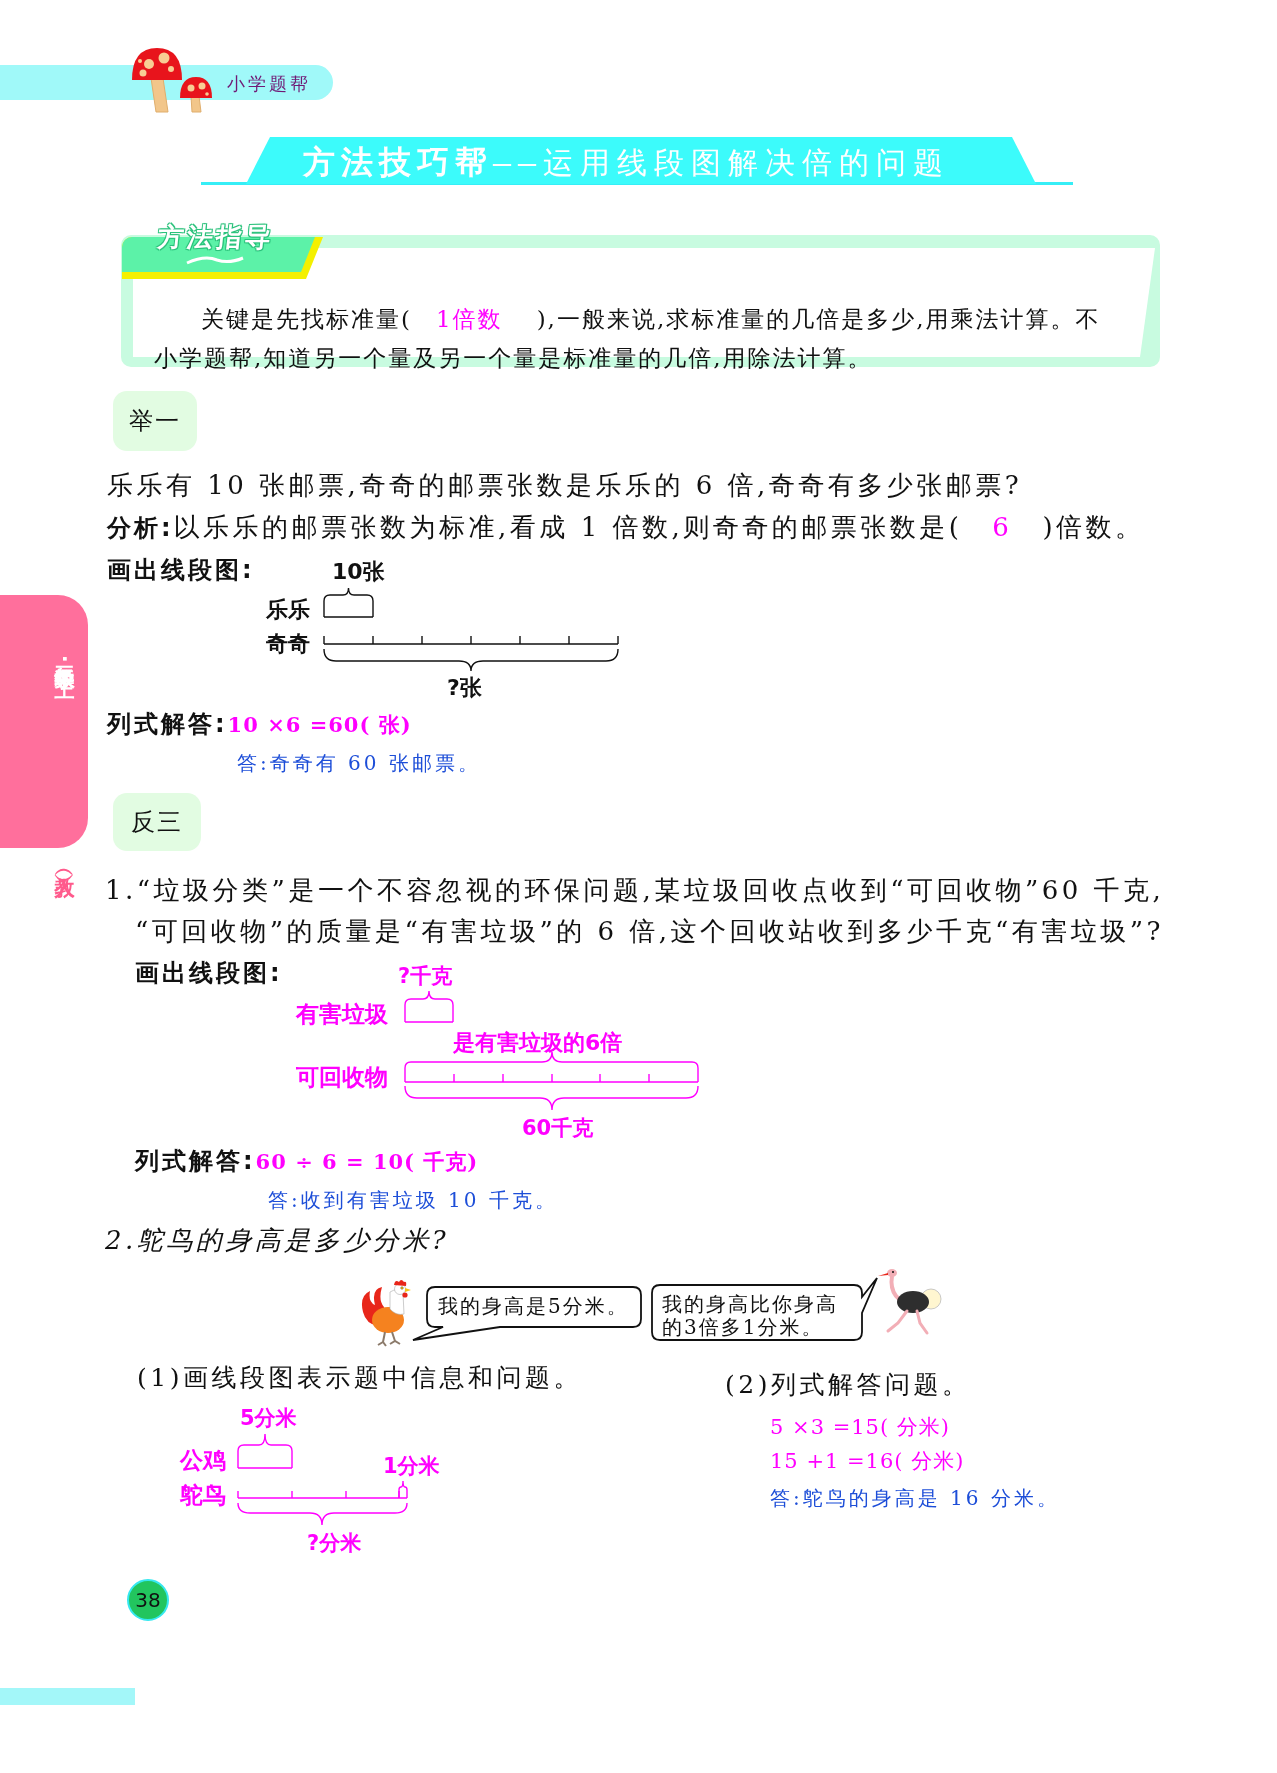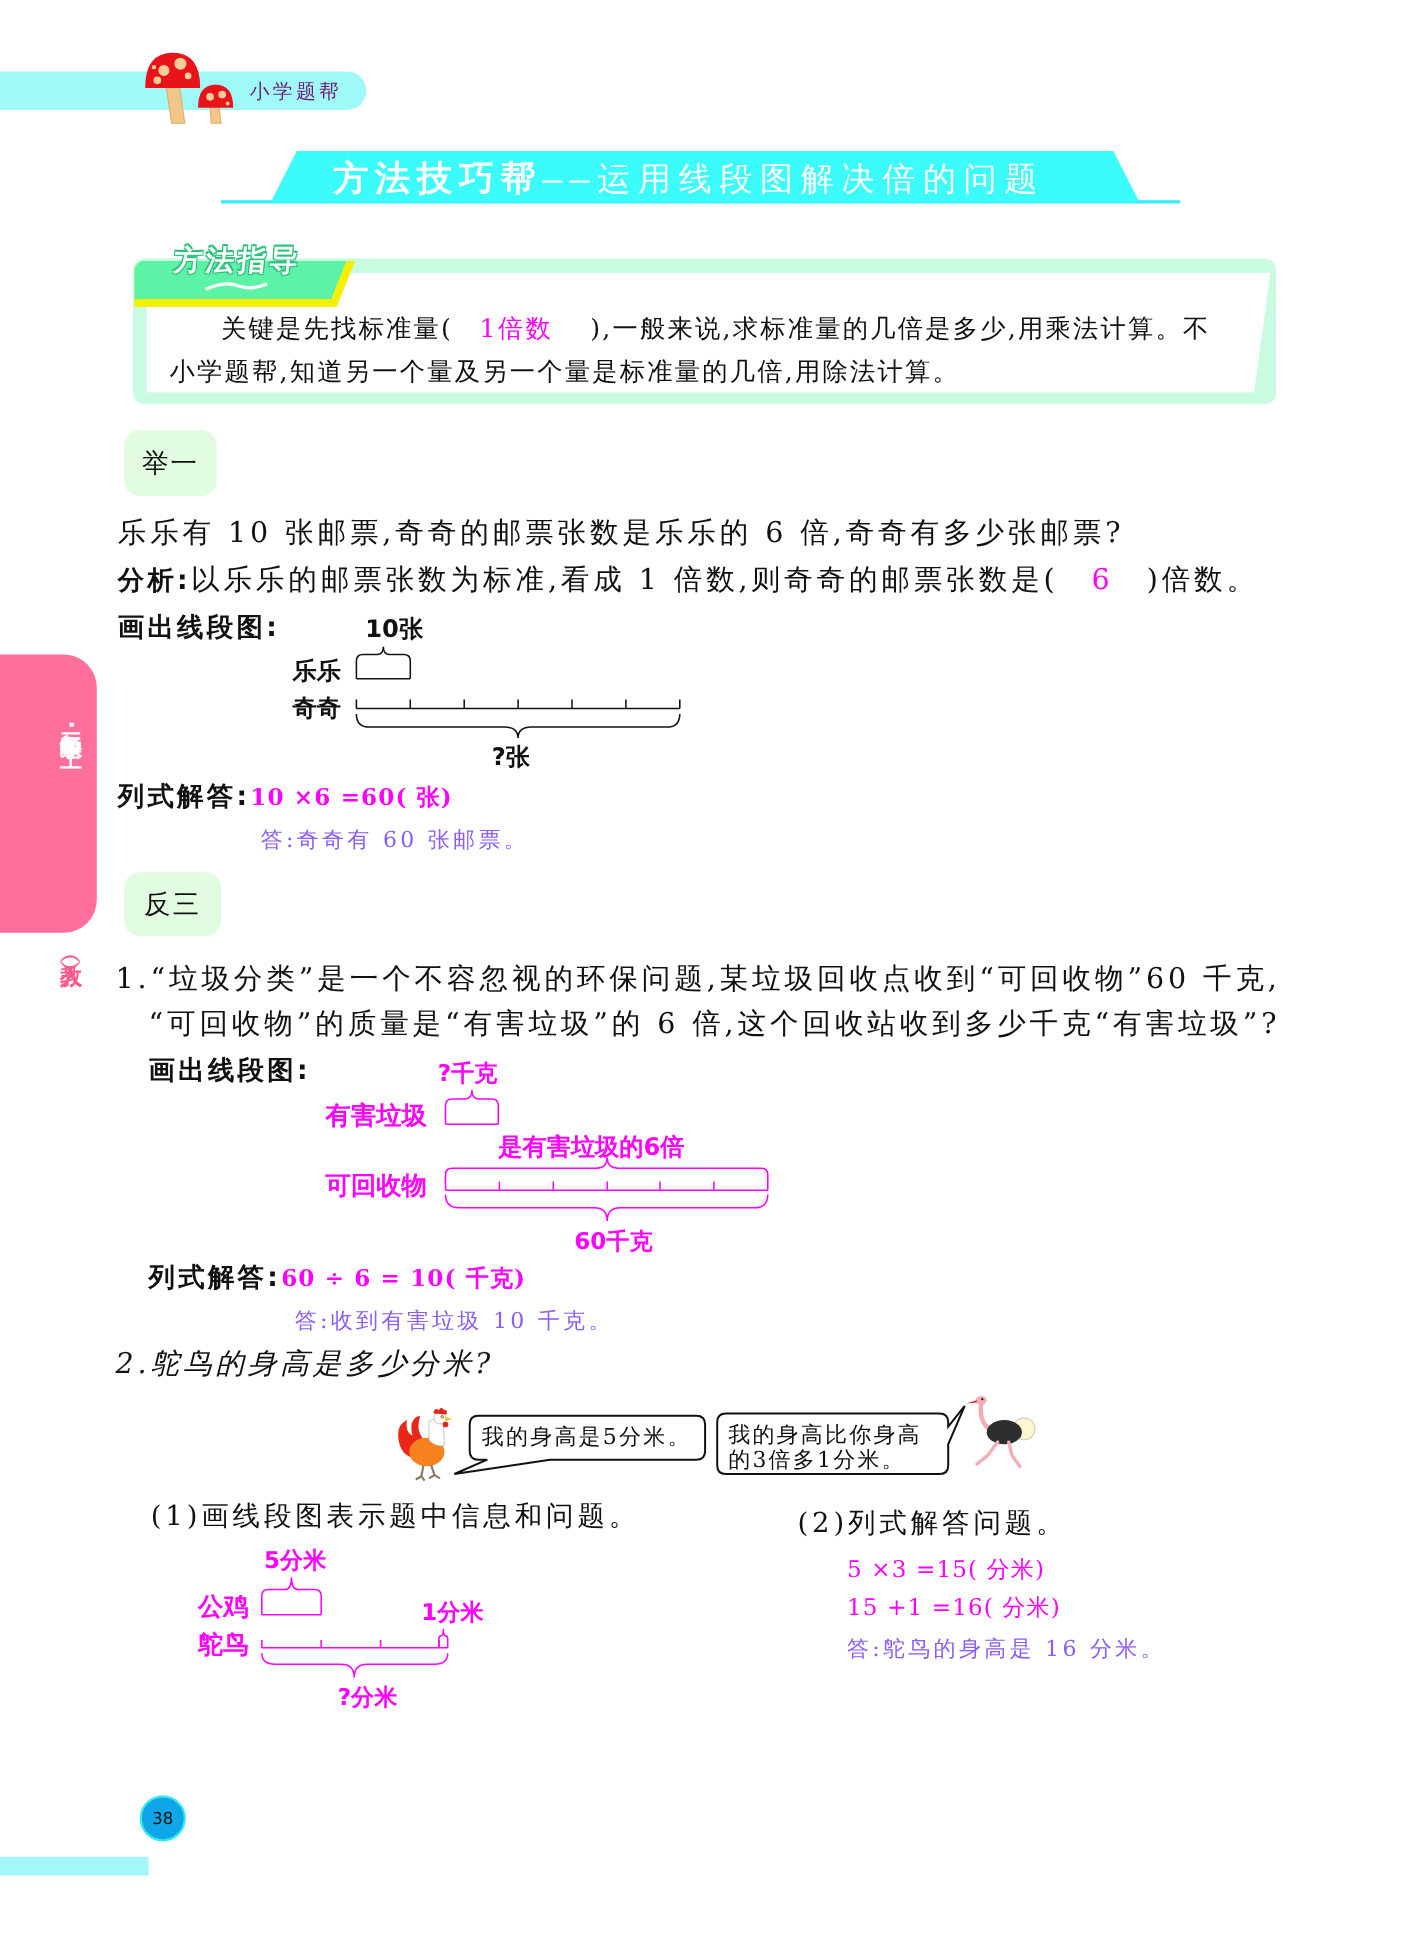--- a/index.html
+++ b/index.html
@@ -3,21 +3,21 @@
 <meta charset="utf-8">
 <style>
   html, body { margin:0; padding:0; background:#ffffff; }
   body { width:1277px; height:1773px; position:relative; overflow:hidden; }
   .abs { position:absolute; }
   .t { position:absolute; white-space:nowrap; }
   .sans { font-family:"DejaVu Sans", "Liberation Sans", sans-serif; }
   .main { font-family:"DejaVu Serif", "Liberation Serif", serif; font-size:26px; letter-spacing:3.5px; line-height:30px; color:#111; }
   .label-bold { font-family:"DejaVu Sans", "Liberation Sans", sans-serif; font-weight:bold; font-size:24px; letter-spacing:3px; line-height:30px; color:#111; }
   .formula { font-family:"DejaVu Serif", "Liberation Serif", serif; font-size:21px; letter-spacing:1px; color:#FF00FF; }
-  .ans { font-family:"DejaVu Serif", "Liberation Serif", serif; font-size:20px; letter-spacing:3px; line-height:30px; color:#8b5cf6; }
+  .ans { font-family:"DejaVu Serif", "Liberation Serif", serif; font-size:20px; letter-spacing:3px; line-height:30px; color:#1d4ed8; }
 
   
   .header-band { left:0; top:65px; width:333px; height:35px; background:#A0F9F9; border-radius:0 18px 18px 0; }
   .brand { left:227px; top:72px; font-size:18px; letter-spacing:3px; line-height:24px; color:#701a75; }
 
   
   .title-line { left:201px; top:182px; width:872px; height:3px; background:#36EEF6; }
   .title-banner { left:246px; top:137px; width:790px; height:47px; background:#3CFBFB;
     clip-path: polygon(24px 0, 766px 0, 790px 47px, 0 47px); border-radius:10px 10px 0 0; }
   .title-text { left:303px; top:145px; line-height:34px; color:#fff; }
@@ -29,21 +29,21 @@
   .guide-inner { left:133px; top:248px; width:1022px; height:109px; background:#fff;
     clip-path: polygon(0 0, 1022px 0, 1007px 109px, 0 109px); }
   .guide-tab-yellow { left:122px; top:237px; width:201px; height:42px; background:#F4F000;
     clip-path: polygon(0 0, 201px 0, 184px 42px, 0 42px); border-top-left-radius:10px; }
   .guide-tab-green { left:122px; top:237px; width:193px; height:35px; background:#5CF2A8;
     clip-path: polygon(0 0, 193px 0, 179px 35px, 0 35px); border-top-left-radius:10px; }
   .guide-tab-text { left:158px; top:220px; font-family:"DejaVu Sans", sans-serif; font-weight:bold; font-size:26px;
     letter-spacing:3px; color:#fff; line-height:34px; transform:skewX(-6deg);
     text-shadow: 0 0 2px #2BC27C, 1px 1px 0 #2BC27C, -1px -1px 0 #2BC27C, 1px -1px 0 #2BC27C, -1px 1px 0 #2BC27C; }
   .guide-swoosh { left:185px; top:255px; width:60px; height:10px; }
-  .guide-text { font-family:"DejaVu Serif", serif; font-size:23px; letter-spacing:2px; line-height:39px; color:#111; }
+  .guide-text { font-family:"DejaVu Serif", serif; font-size:23px; letter-spacing:2px; line-height:39px; color:#111;margin-top:20px; }
   .blank { display:inline-block; padding:0 34px 0 24px; color:#FF00FF; }
   .blank-sm { display:inline-block; padding:0 30px 0 30px; color:#FF00FF; }
 
   
   .badge { background:#E2FCE2; border-radius:14px; font-family:"DejaVu Sans", sans-serif; font-size:24px;
     letter-spacing:2px; color:#111; display:flex; align-items:center; justify-content:center; }
 
   
   .side-tab { left:0; top:595px; width:88px; height:253px; background:#FF6F9C; border-radius:0 30px 30px 0; }
   .side-text { left:54px; top:650px; writing-mode:vertical-rl; font-family:"DejaVu Sans", sans-serif; font-weight:bold;
@@ -52,22 +52,22 @@
     font-size:20px; color:#FF5A8C; line-height:22px; }
 
   
   .dg { font-family:"DejaVu Sans", sans-serif; font-weight:bold; }
 
   
   .bubble-text { font-family:"DejaVu Serif", serif; font-size:20px; letter-spacing:2px; line-height:23px; color:#111; }
 
   
   .page-bar { left:0; top:1688px; width:135px; height:17px; background:#A3F7F9; }
-  .page-circle { left:127px; top:1632px; width:38px; height:38px; border:2px solid #36E8F0; border-radius:50%; background:#0ea5e9;
-    font-family:"DejaVu Sans", sans-serif; font-size:15px; color:#111; display:flex; align-items:center; justify-content:center; }
+  .page-circle { left:127px; top:1579px; width:38px; height:38px; border:2px solid #36E8F0; border-radius:50%; background:#22c55e;
+    font-family:"DejaVu Sans", sans-serif; font-size:20px; color:#111; display:flex; align-items:center; justify-content:center; }
 </style>
 </head>
 <body>
 
 <div class="abs header-band"></div>
 <svg class="abs" style="left:125px;top:42px;" width="95" height="75" viewBox="0 0 95 75">
   <path d="M26,36 L38,36 L43,70 L31,70 Z" fill="#F2C68A" stroke="#E0AE6C" stroke-width="1"></path>
   <path d="M7,38 Q7,6 32,6 Q57,6 57,38 Z" fill="#E8141C"></path>
   <circle cx="24" cy="22" r="5" fill="#F8CD94"></circle>
   <circle cx="39" cy="16" r="5.5" fill="#F8CD94"></circle>

